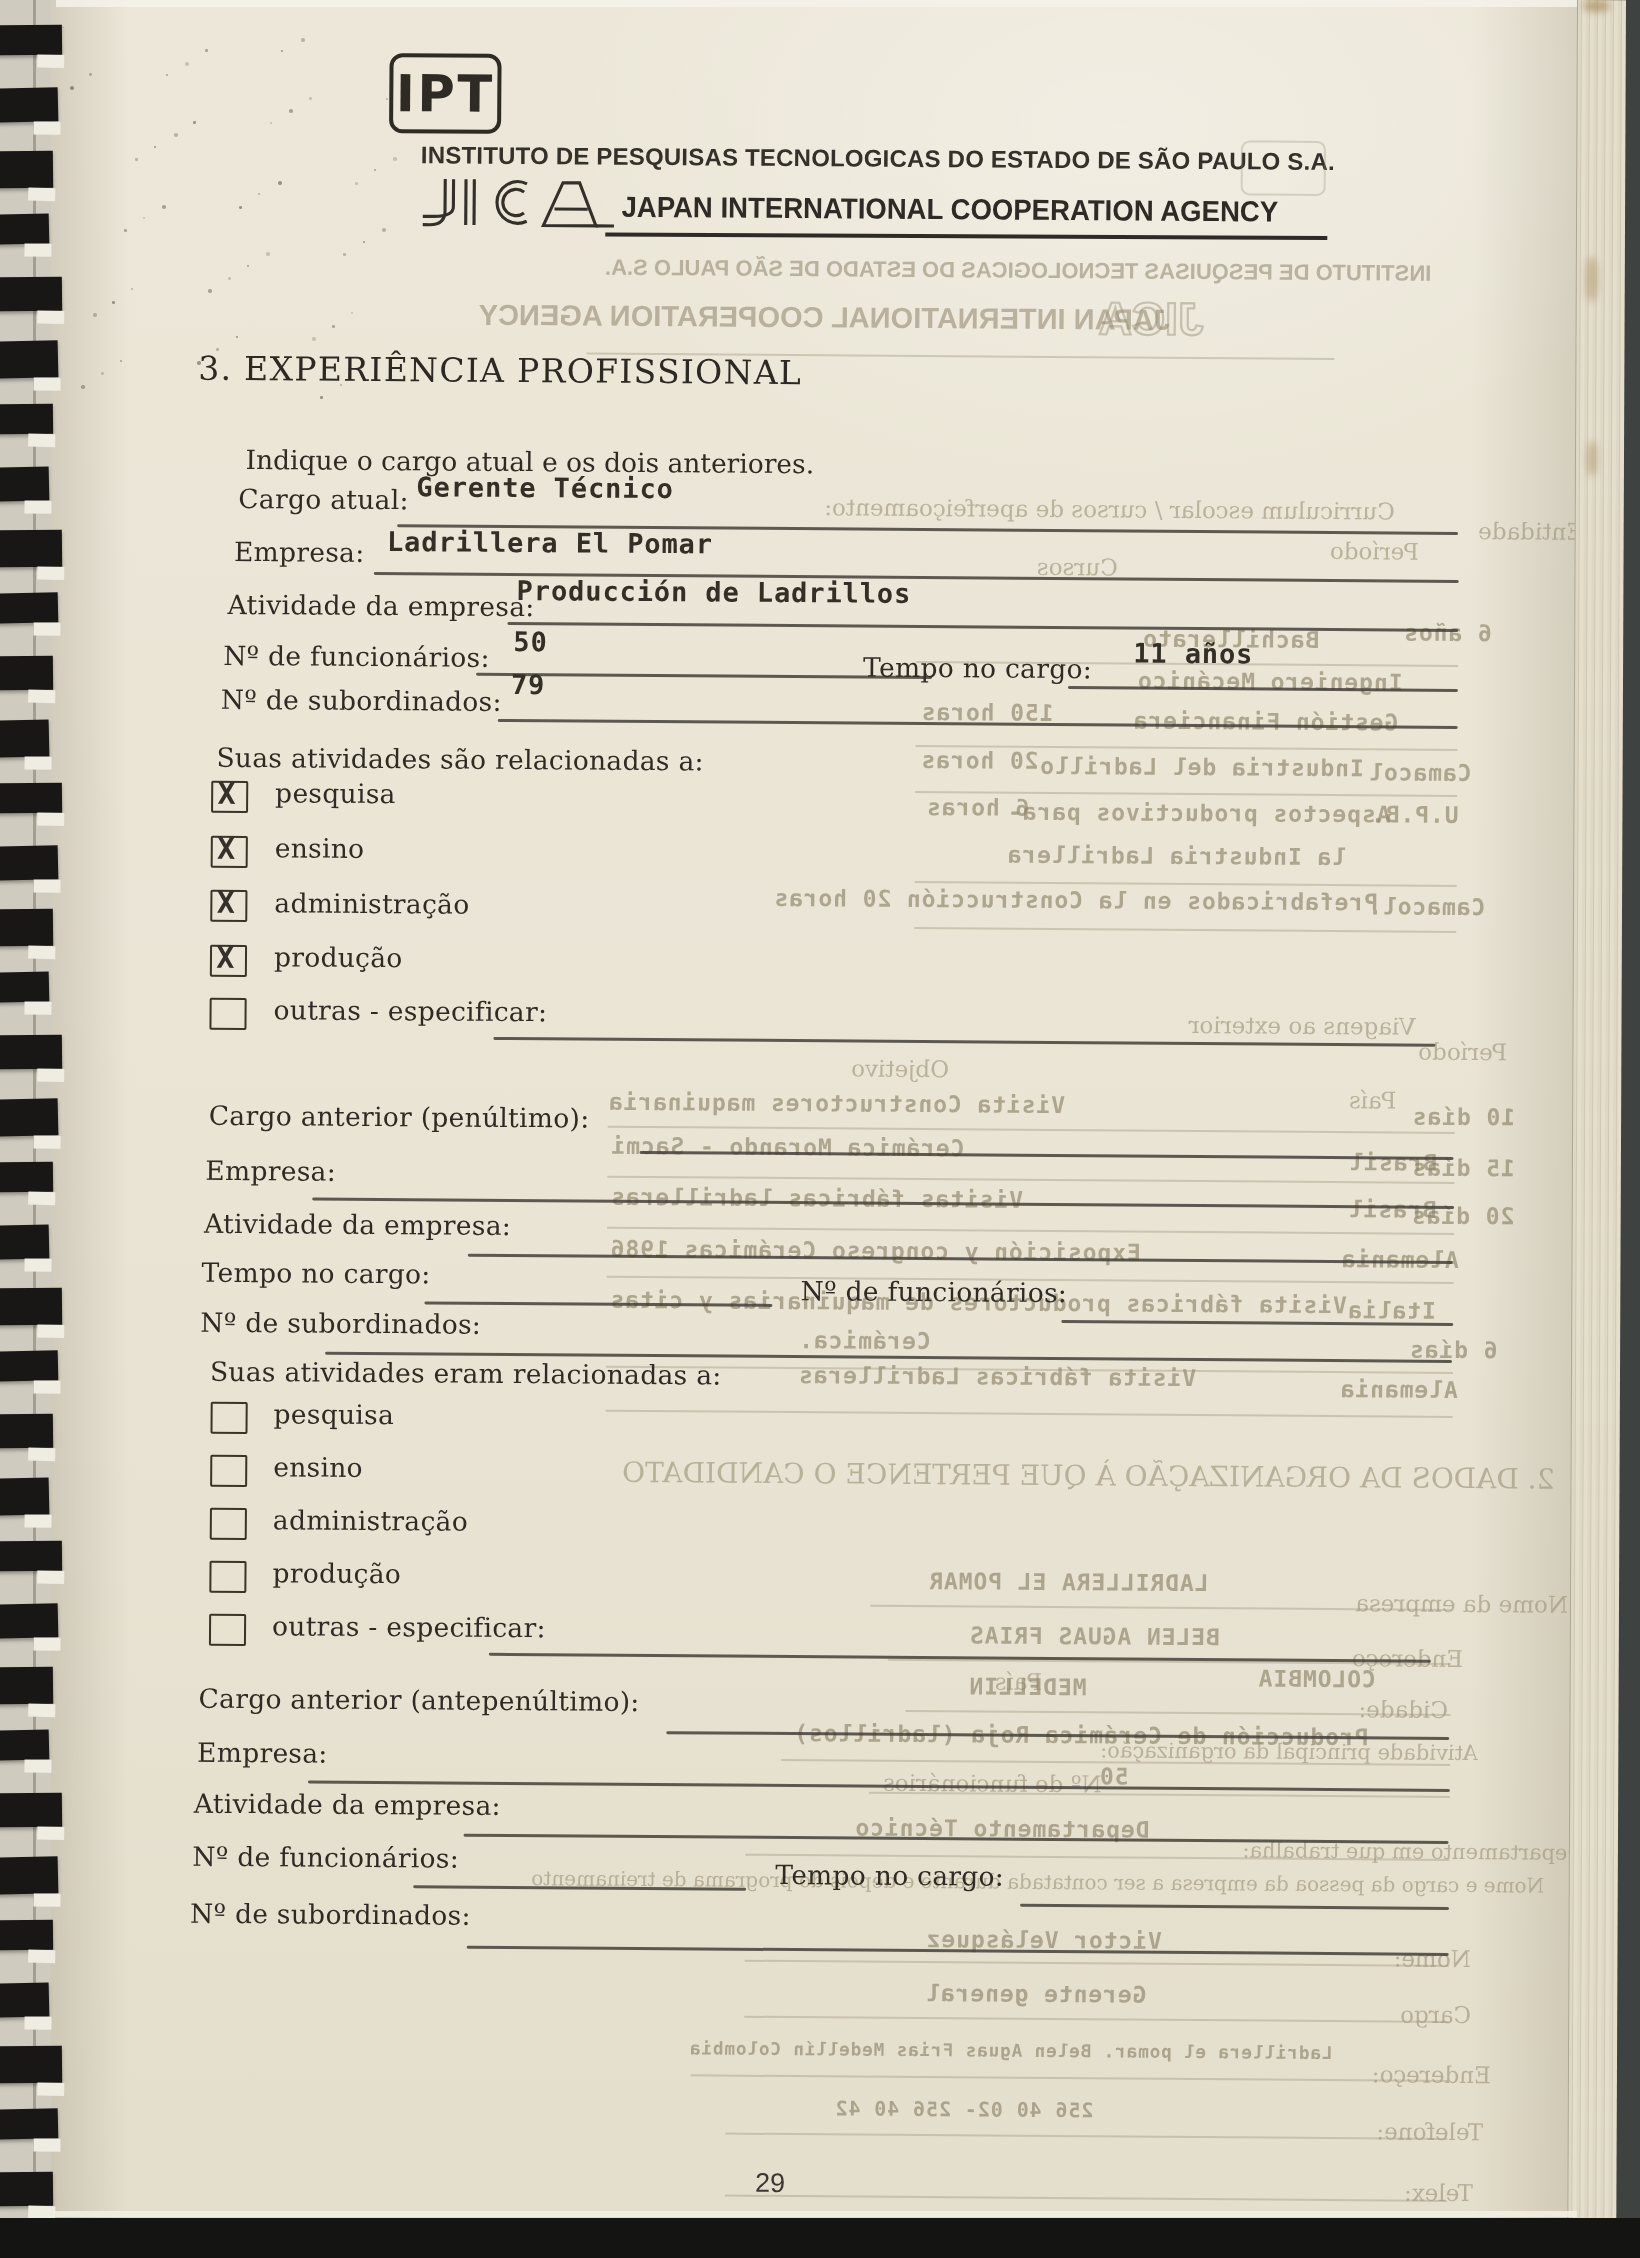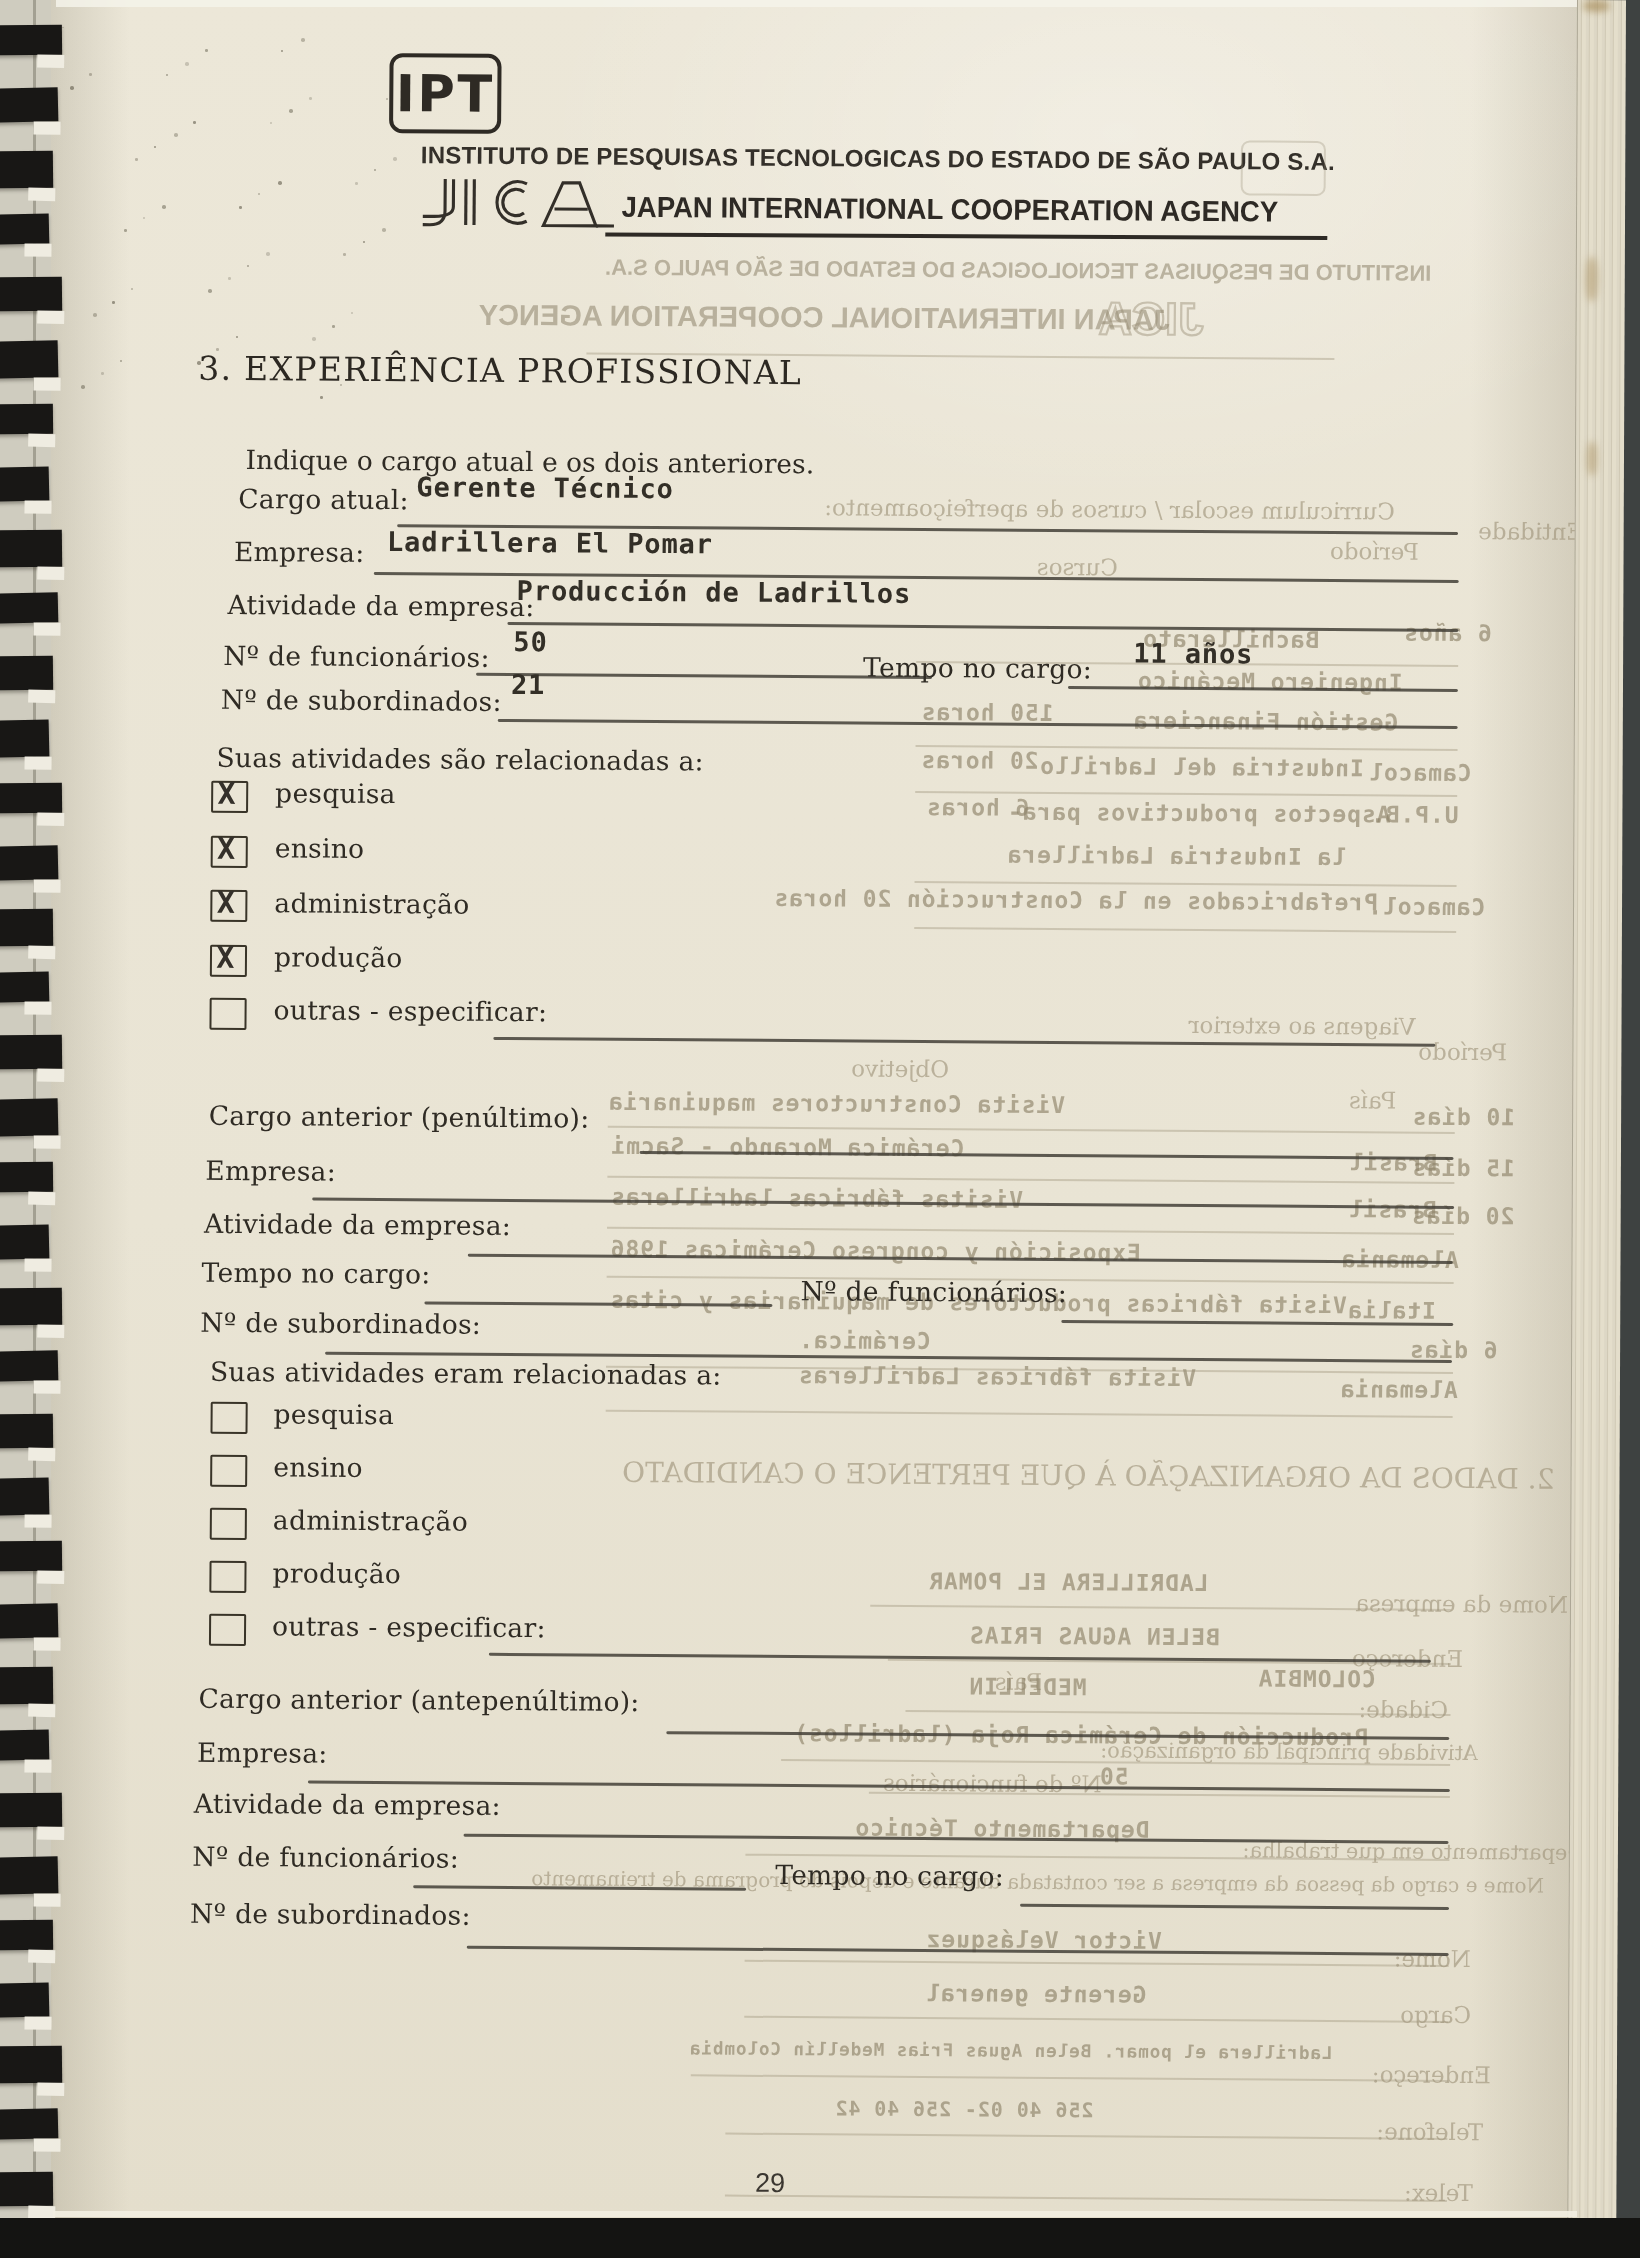--- a/index.html
+++ b/index.html
@@ -193,21 +193,21 @@
         <div class="fline" style="left: 512px; top: 619px; width: 951px;"></div>
         <div class="typed" style="left: 521px; top: 572px;">Producción de Ladrillos</div>
         <div class="flabel" style="left: 228px; top: 639px;">Nº de funcionários:</div>
         <div class="fline" style="left: 481px; top: 670px; width: 456px;"></div>
         <div class="typed" style="left: 518px; top: 623px;">50</div>
         <div class="flabel" style="left: 868px; top: 646px;">Tempo no cargo:</div>
         <div class="fline" style="left: 1073px; top: 679px; width: 390px;"></div>
         <div class="typed" style="left: 1138px; top: 630px;">11 años</div>
         <div class="flabel" style="left: 226px; top: 683px;">Nº de subordinados:</div>
         <div class="fline" style="left: 503px; top: 716px; width: 960px;"></div>
-        <div class="typed" style="left: 516px; top: 666px;">21</div>
+        <div class="typed" style="left: 516px; top: 666px;">79</div>
         <div class="flabel" style="left: 222px; top: 741px;">Suas atividades são relacionadas a:</div>
         <div class="cbox" style="left: 217px; top: 780px;">
           <span class="xmark">X</span>
         </div>
         <div class="flabel" style="left: 281px; top: 776px;">pesquisa</div>
         <div class="cbox" style="left: 217px; top: 835px;">
           <span class="xmark">X</span>
         </div>
         <div class="flabel" style="left: 281px; top: 831px;">ensino</div>
         <div class="cbox" style="left: 217px; top: 889px;">

